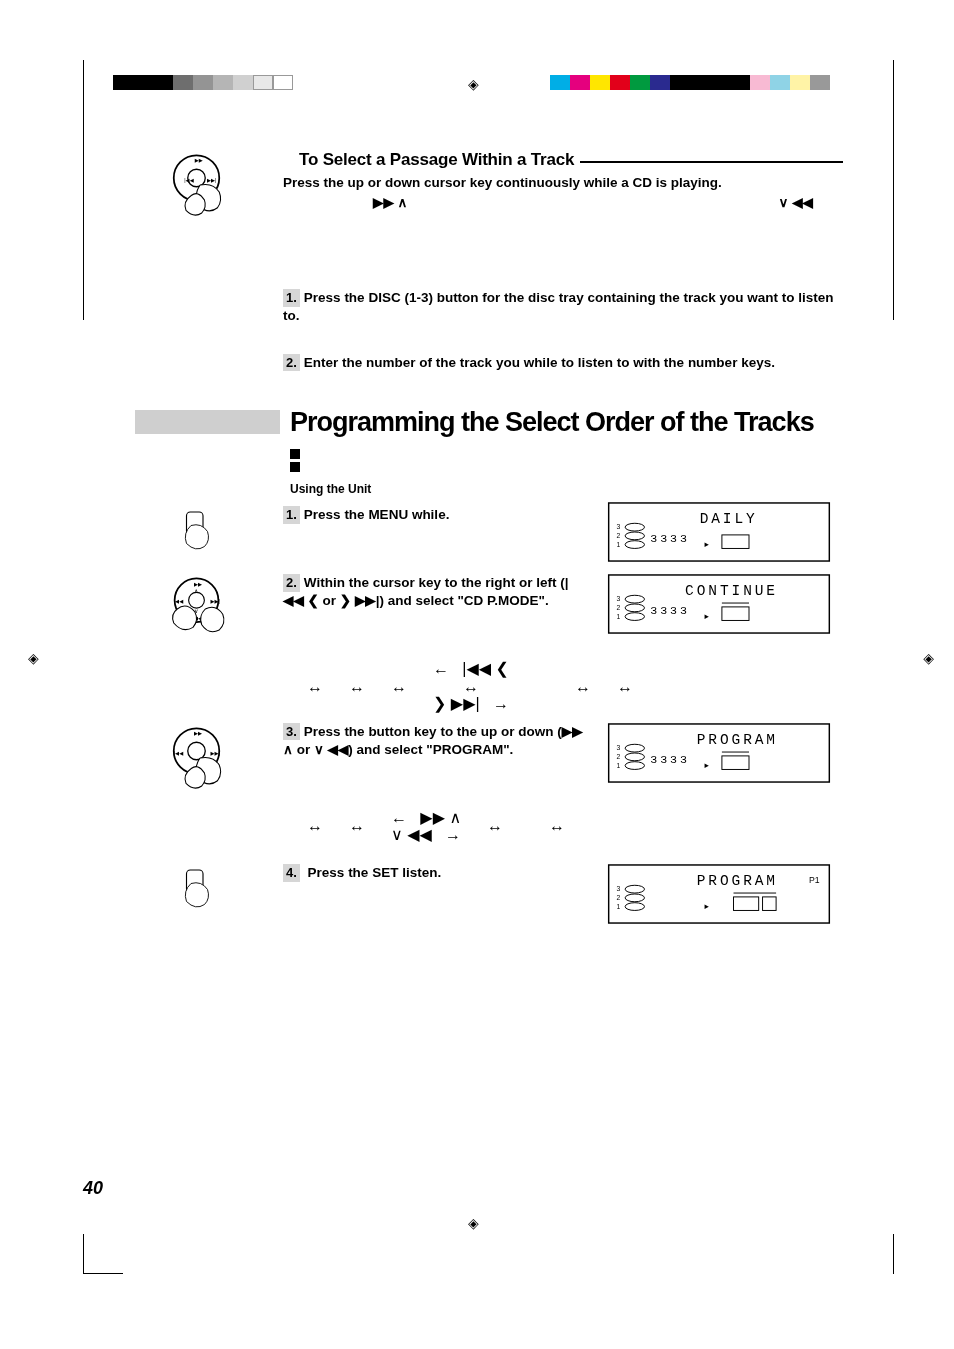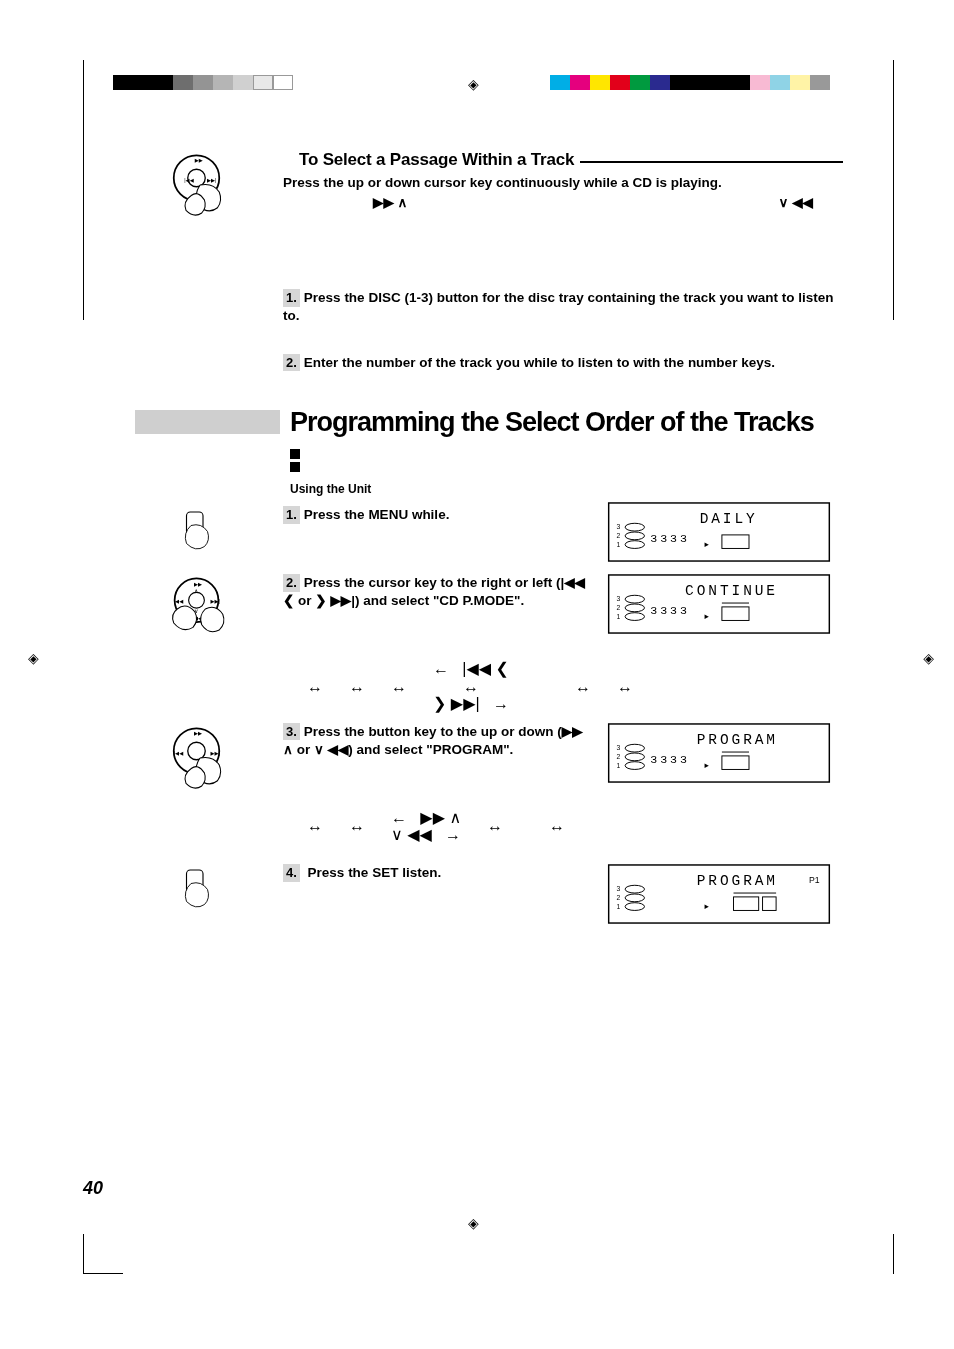--- a/index.html
+++ b/index.html
@@ -180,21 +180,21 @@
           <text x="33" y="52" font-size="6">◀◀</text>
         <text x="10" y="33" font-size="6">|◀◀</text>
           <text x="52" y="33" font-size="6">▶▶|</text>
         <text x="33" y="22" font-size="7">∧</text>
           <text x="33" y="44" font-size="7">∨</text>
         <path d="M14 40 q10 -8 20 3 q5 10 -2 18 q-12 7 -22 -5 q-4 -10 4 -16" fill="#fff" stroke="#000" stroke-width="1.2"></path>
         <path d="M46 40 q12 -6 20 6 q4 10 -4 18 q-12 6 -20 -6 q-4 -10 4 -18" fill="#fff" stroke="#000" stroke-width="1.2"></path>
       </svg>
     </div>
     <div class="txtcol b">
-      <span class="numbox">2.</span><span>Press the cursor key to the right or left (|◀◀ ❮ or ❯ ▶▶|) and select "CD P.MODE".</span>
+      <span class="numbox">2.</span><span>Within the cursor key to the right or left (|◀◀ ❮ or ❯ ▶▶|) and select "CD P.MODE".</span>
     </div>
     <div class="dispcol">
       <svg class="lcd" viewBox="0 0 230 62">
         <rect x="1" y="1" width="228" height="60" class="lcdframe"></rect>
         <text x="80" y="22" class="lcdtxt">CONTINUE</text>
         <text x="9" y="28" font-size="7">3</text>
           <text x="9" y="37" font-size="7">2</text>
           <text x="9" y="46" font-size="7">1</text>
         <ellipse cx="28" cy="26" rx="10" ry="4" fill="none" stroke="#000"></ellipse>
           <ellipse cx="28" cy="35" rx="10" ry="4" fill="none" stroke="#000"></ellipse>

